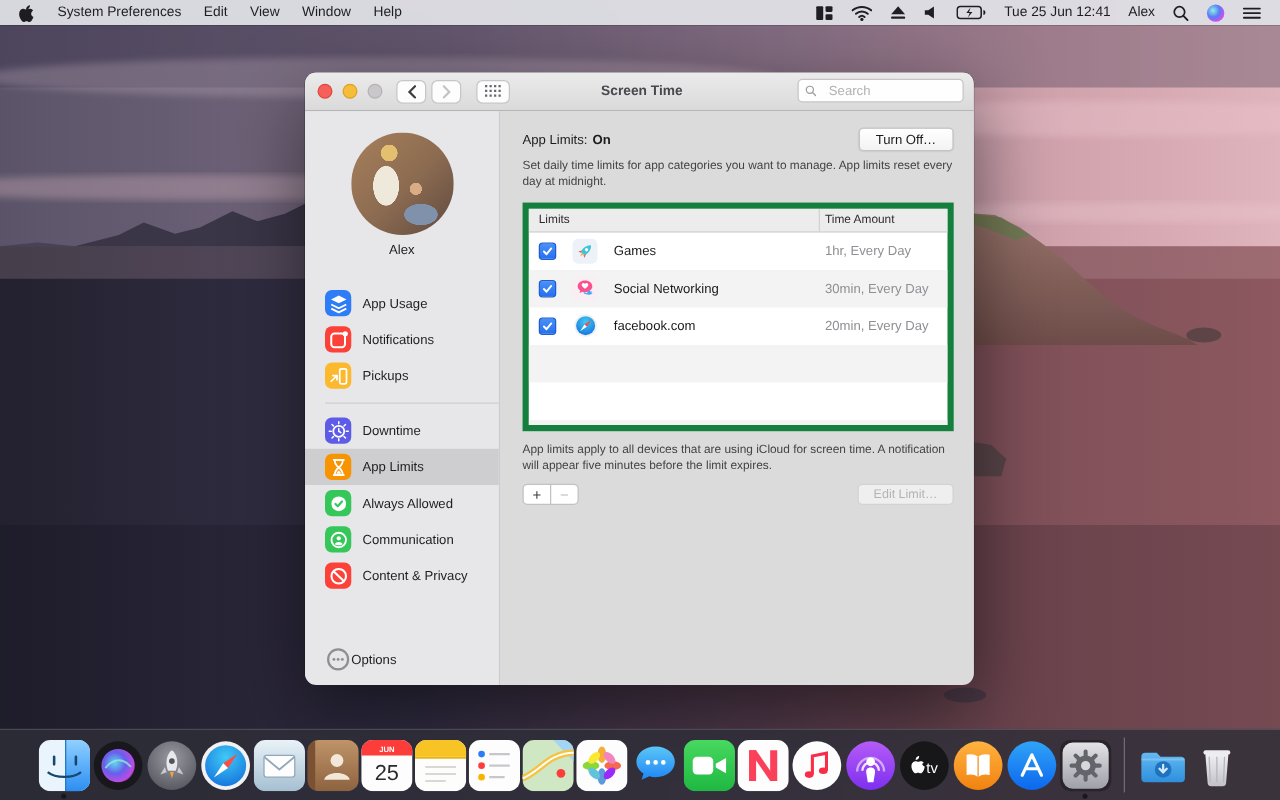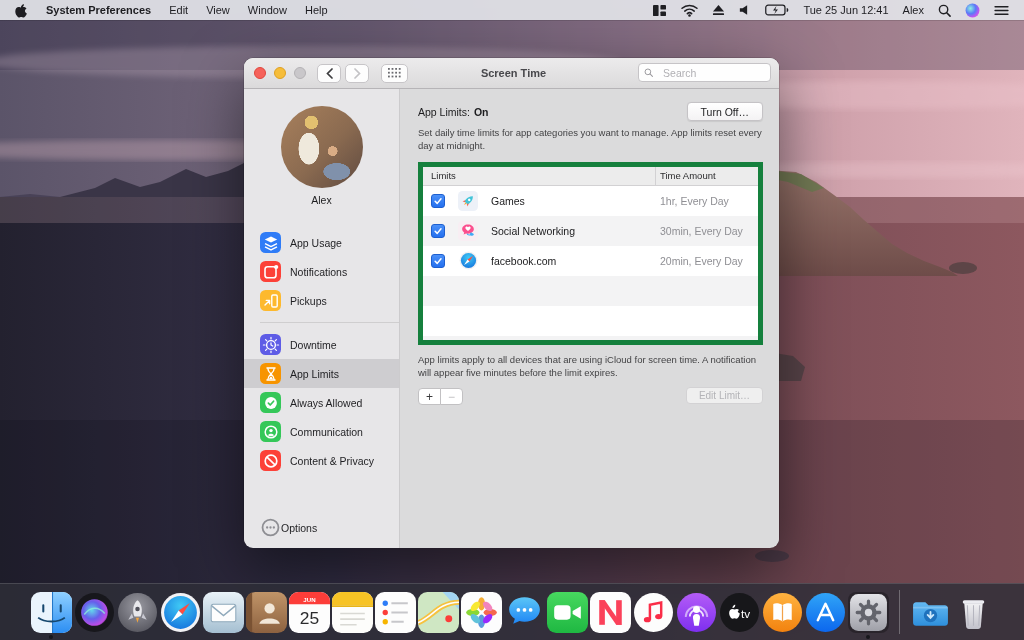--- a/index.html
+++ b/index.html
@@ -7,21 +7,21 @@
   svg text{font-family:"Liberation Sans",sans-serif;}
   #screen{position:relative;width:1024px;height:640px;overflow:hidden;background:#4c4660;}
   .wall{position:absolute;inset:0;}
 
   
   .menubar{position:absolute;left:0;top:0;right:0;height:20px;background:rgba(224,225,231,.94);
     display:flex;align-items:center;font-size:11px;color:#1d1d21;z-index:50;box-shadow:0 .5px 0 rgba(0,0,0,.25);}
   .mb-left{display:flex;align-items:center;gap:0;}
   .mb-apple{padding:0 10px 0 14px;display:flex;align-items:center;}
   .mb-item{padding:0 9px;}
-  .mb-app{font-weight:bold;padding:0 9px;}
+  .mb-app{font-weight:normal;padding:0 9px;}
   .mb-right{margin-left:auto;display:flex;align-items:center;gap:0;padding-right:8px;}
   .mb-ic{padding:0 7px;display:flex;align-items:center;}
   .mb-txt{padding:0 7px;white-space:nowrap;}
 
   
   .window{position:absolute;left:244px;top:58px;width:535px;height:489px;border-radius:9px;
     background:#dcdcdd;box-shadow:0 22px 60px rgba(0,0,0,.5),0 0 0 .5px rgba(0,0,0,.25);z-index:20;}
   .titlebar{position:relative;height:30px;background:linear-gradient(#ecebec,#dbdadb);
     border-bottom:1px solid #b6b4b7;border-radius:9px 9px 0 0;display:flex;align-items:center;}
   .lights{display:flex;gap:8px;margin-left:10px;}

